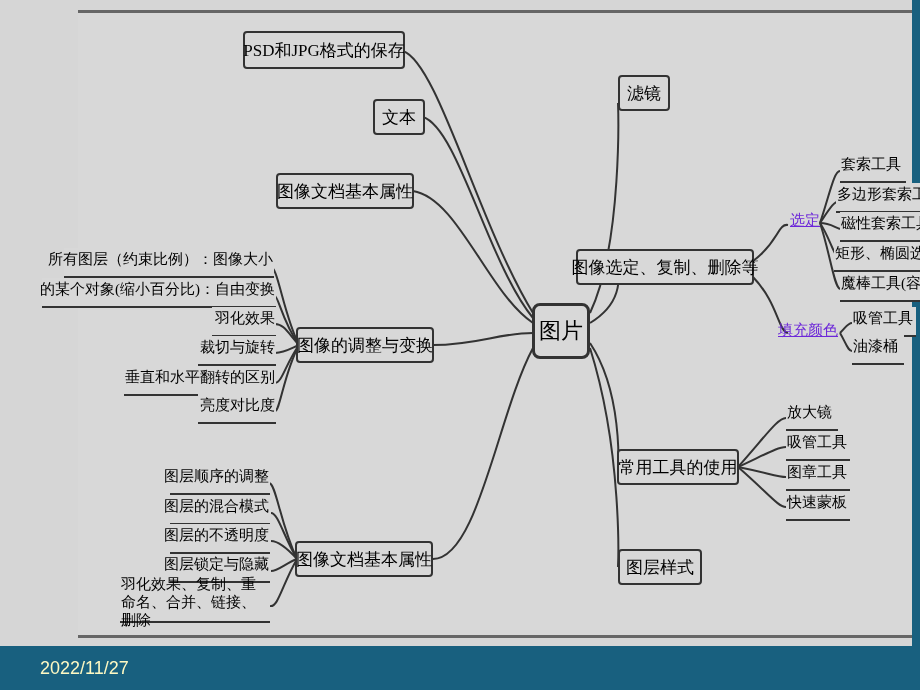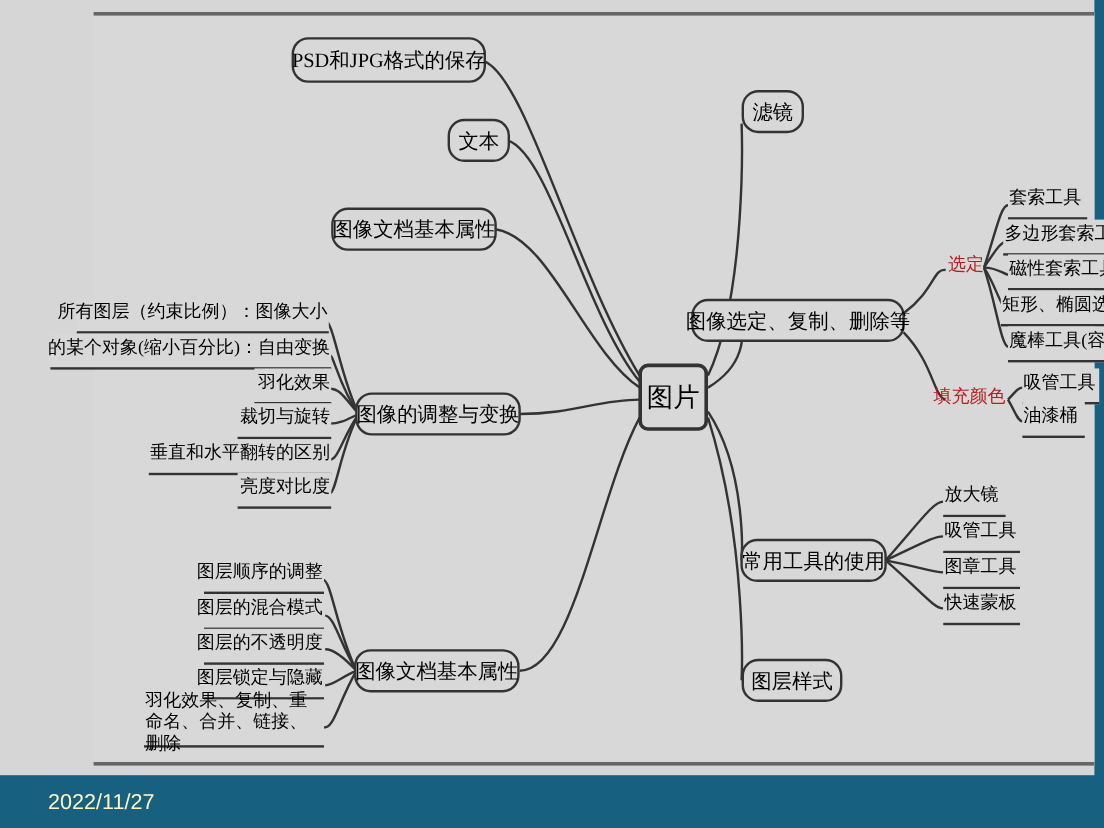--- a/index.html
+++ b/index.html
@@ -65,37 +65,38 @@
     white-space: nowrap;
   }
   .center {
     border: 3px solid #333;
     border-radius: 8px;
     font-size: 22px;
     padding: 10px 4px;
   }
   .box {
     border: 2px solid #333;
-    border-radius: 14px;
+    border-radius: 4px;
     font-size: 17px;
     padding: 16px 2px;
   }
   .leaf {
     font-size: 15px;
     border-bottom: 2px solid #333;
     padding: 2px 1px 7px 1px;
     justify-content: flex-end;
     text-align: right;
   }
   .leaf.right { justify-content: flex-start; text-align: left; }
   .sublabel {
     position: absolute;
     font-size: 15px;
-    color: #b91c1c;
+    color: #6d28d9;
     white-space: nowrap;
+    text-decoration: underline;
   }
   .multi {
     white-space: normal;
     line-height: 18px;
     text-align: left;
     width: 150px;
   }
 </style>
 </head>
 <body>

